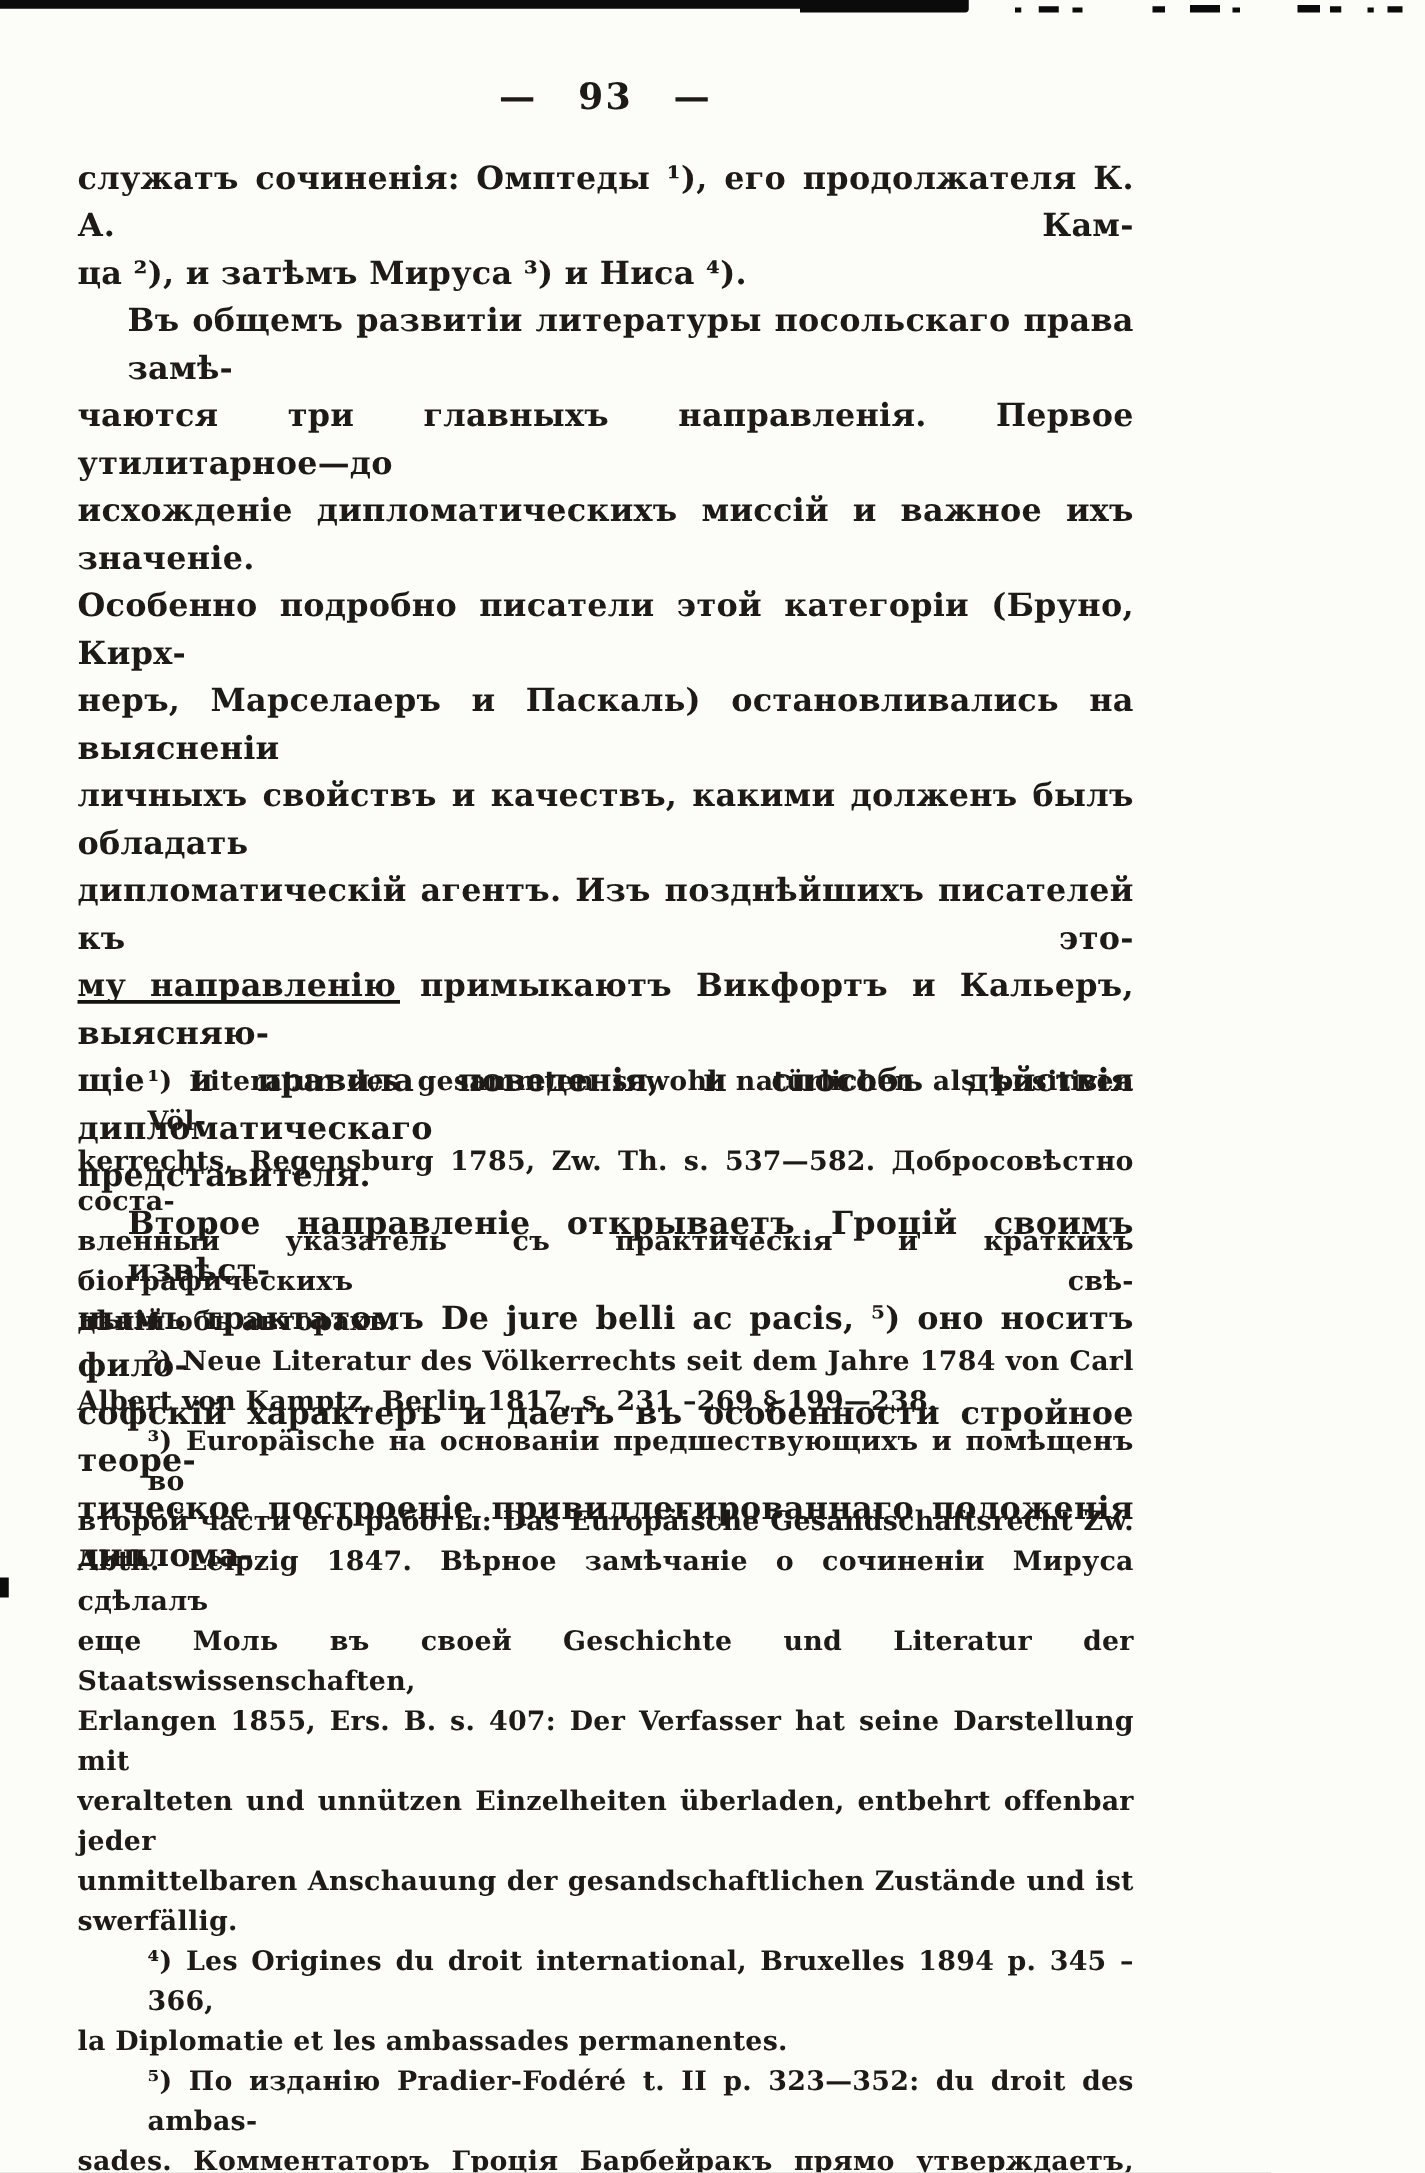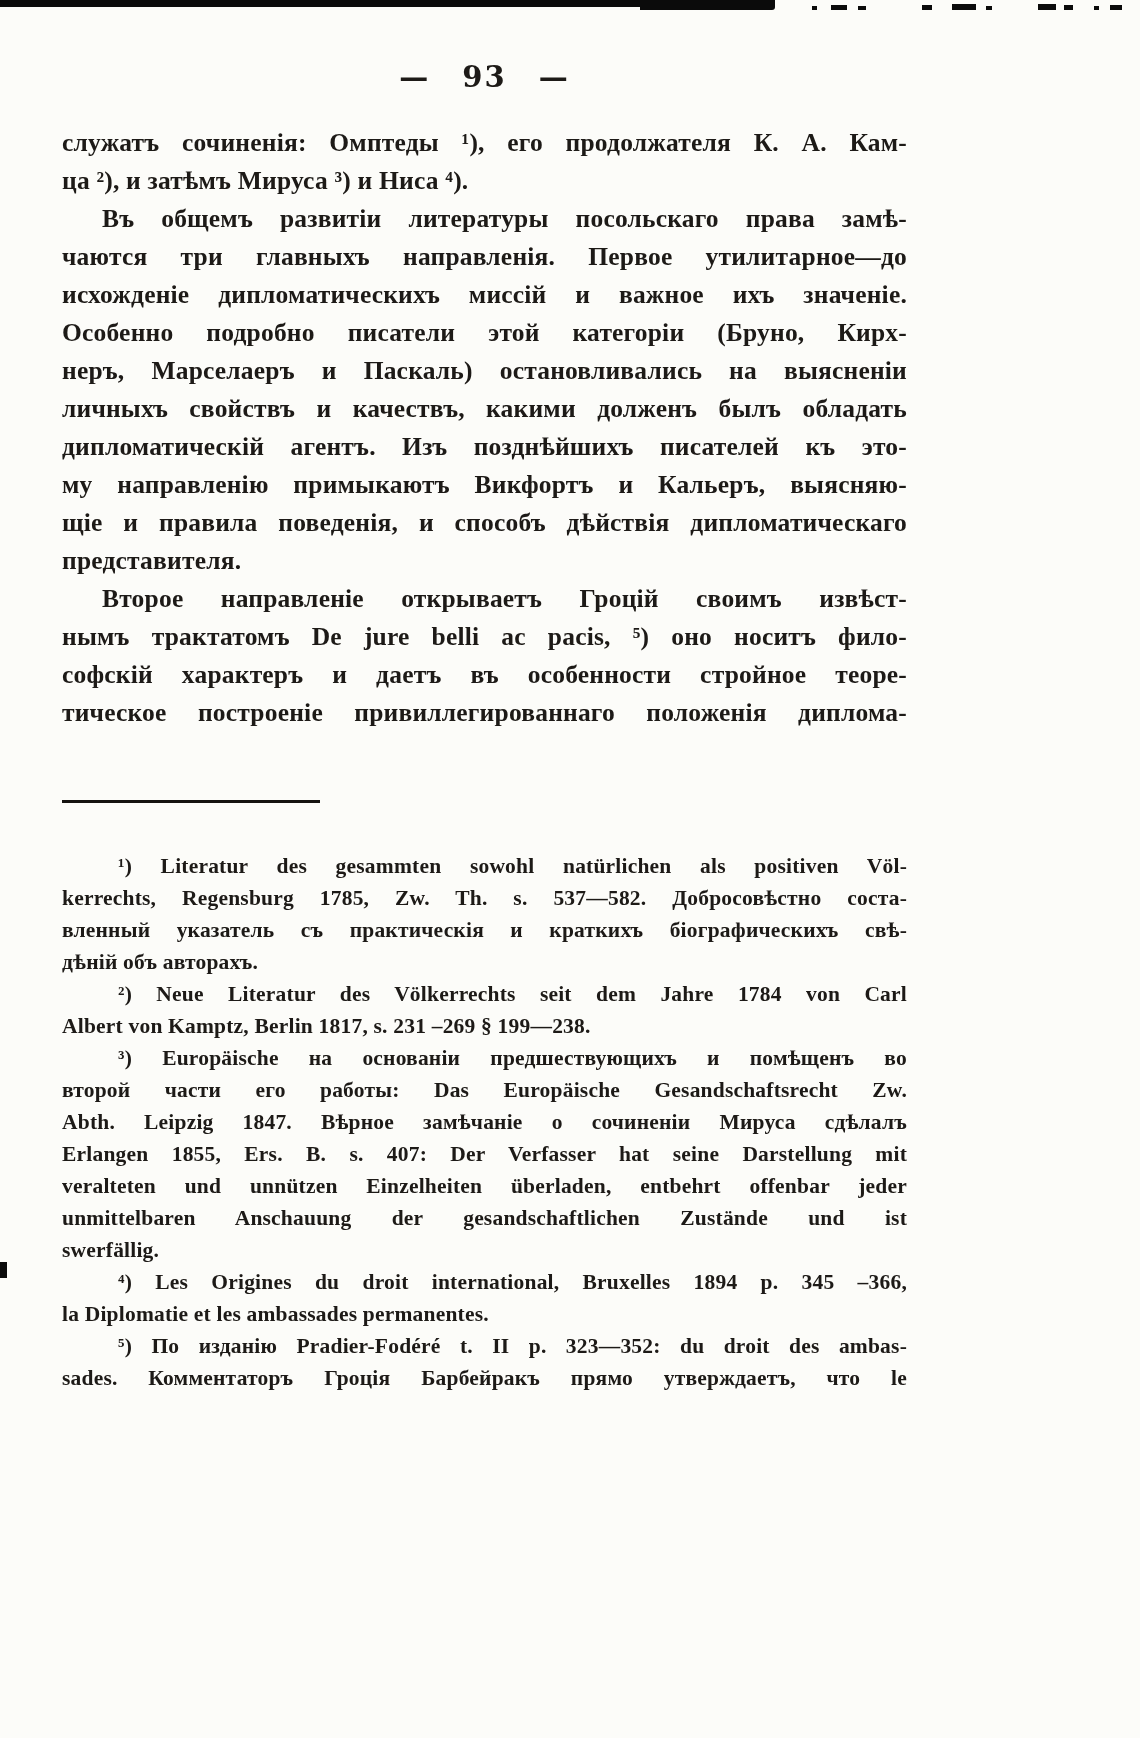--- a/index.html
+++ b/index.html
@@ -70,21 +70,21 @@
     position: absolute;
     left: 62px;
     top: 850px;
     width: 845px;
     font-size: 21.5px;
     font-weight: 700;
     line-height: 32px;
     letter-spacing: 0.2px;
   }
 
-  .line { white-space: normal; font-family: Liberation Serif, serif; }
+  .line { white-space: normal; }
   .line.justify { text-align: justify; text-align-last: justify; }
   .body-text .line.indent { padding-left: 40px; }
   .footnotes .line.indent { padding-left: 56px; }
 </style>
 </head>
 <body>
 
 <div class="page">
 
   <div class="artifact top-bar-main"></div>
@@ -127,20 +127,21 @@
   <div class="footnotes">
       <div class="line indent justify">¹) Literatur des gesammten sowohl natürlichen als positiven Völ-</div>
       <div class="line justify">kerrechts, Regensburg 1785, Zw. Th. s. 537—582. Добросовѣстно соста-</div>
       <div class="line justify">вленный указатель съ практическія и краткихъ біографическихъ свѣ-</div>
       <div class="line">дѣній объ авторахъ.</div>
       <div class="line indent justify">²) Neue Literatur des Völkerrechts seit dem Jahre 1784 von Carl</div>
       <div class="line">Albert von Kamptz, Berlin 1817, s. 231 –269 § 199—238.</div>
       <div class="line indent justify">³) Europäische на основаніи предшествующихъ и помѣщенъ во</div>
       <div class="line justify">второй части его работы: Das Europäische Gesandschaftsrecht Zw.</div>
       <div class="line justify">Abth. Leipzig 1847. Вѣрное замѣчаніе о сочиненіи Мируса сдѣлалъ</div>
+      <div class="line justify">еще Моль въ своей Geschichte und Literatur der Staatswissenschaften,</div>
       <div class="line justify">Erlangen 1855, Ers. B. s. 407: Der Verfasser hat seine Darstellung mit</div>
       <div class="line justify">veralteten und unnützen Einzelheiten überladen, entbehrt offenbar jeder</div>
       <div class="line justify">unmittelbaren Anschauung der gesandschaftlichen Zustände und ist</div>
       <div class="line">swerfällig.</div>
       <div class="line indent justify">⁴) Les Origines du droit international, Bruxelles 1894 p. 345 –366,</div>
       <div class="line">la Diplomatie et les ambassades permanentes.</div>
       <div class="line indent justify">⁵) По изданію Pradier-Fodéré t. II p. 323—352: du droit des ambas-</div>
       <div class="line justify">sades. Комментаторъ Гроція Барбейракъ прямо утверждаетъ, что le</div>
     </div>
 

